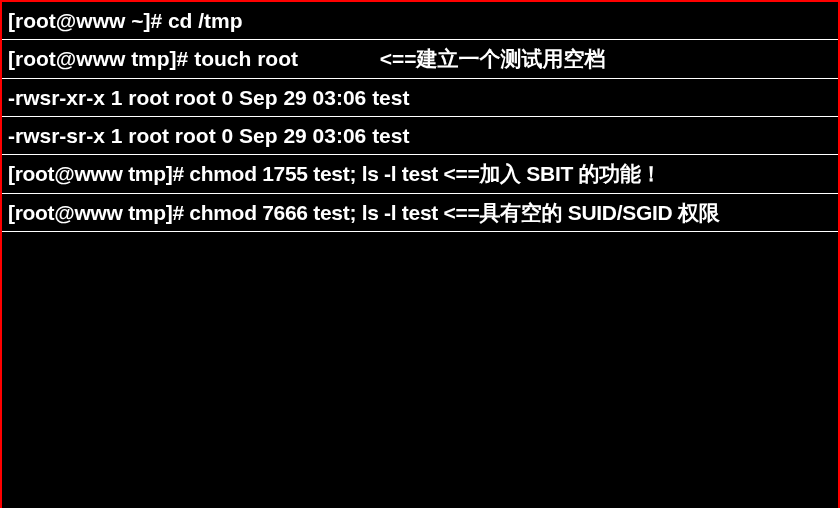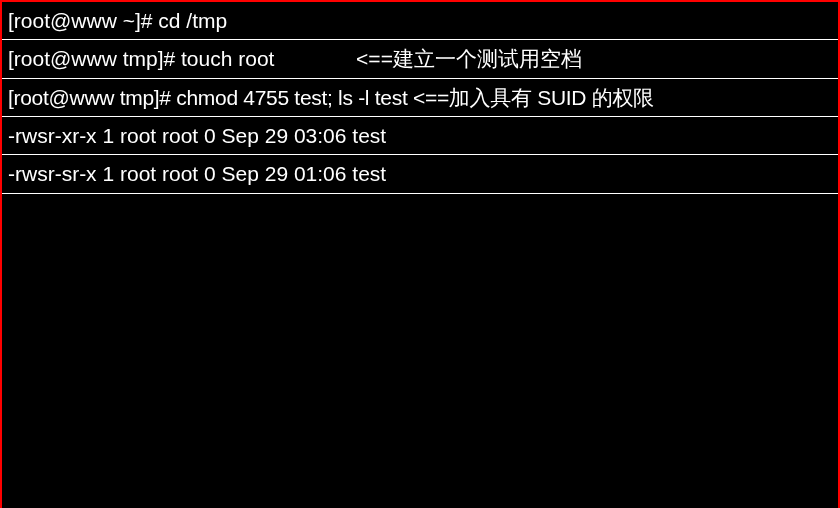--- a/index.html
+++ b/index.html
@@ -1,15 +1,15 @@
 <!DOCTYPE html>
 <html><head>
   <meta charset="utf-8">
   <style>
-    * { margin: 0; padding: 0; box-sizing: border-box; }
+    * { margin: 0; padding: 0; box-sizing: border-box; font-weight: bold; }
     body {
       width: 840px;
       height: 508px;
       background: #ff0000;
       overflow: hidden;
       font-family: "Microsoft YaHei", "SimSun", Arial, sans-serif;
     }
     .terminal {
       position: absolute;
       top: 2px;
@@ -33,16 +33,17 @@
     .compact .comment {
       letter-spacing: -0.3px;
     }
   </style>
 </head>
 <body>
 
 <div class="terminal">
     <div class="row"><span class="prompt">[root@www ~]# </span><span class="cmd">cd /tmp</span></div>
     <div class="row"><span class="prompt">[root@www tmp]# </span><span class="cmd">touch root              </span><span class="comment">&lt;==建立一个测试用空档</span></div>
-    <div class="row compact"><span class="prompt">[root@www tmp]# </span><span class="cmd">chmod 4755 test; ls -l test </span><span class="comment">&lt;==加入具有 SUID 的权限</span></div>
     <div class="row"><span class="output">-rwsr-xr-x 1 root root 0 Sep 29 03:06 test</span></div>
-    <div class="row"><span class="output">-rwsr-sr-x 1 root root 0 Sep 29 01:06 test</span></div>
+    <div class="row"><span class="output">-rwsr-sr-x 1 root root 0 Sep 29 03:06 test</span></div>
+    <div class="row compact"><span class="prompt">[root@www tmp]# </span><span class="cmd">chmod 1755 test; ls -l test </span><span class="comment">&lt;==加入 SBIT 的功能！</span></div>
+    <div class="row compact"><span class="prompt">[root@www tmp]# </span><span class="cmd">chmod 7666 test; ls -l test </span><span class="comment">&lt;==具有空的 SUID/SGID 权限</span></div>
   </div>
 
 </body></html>

